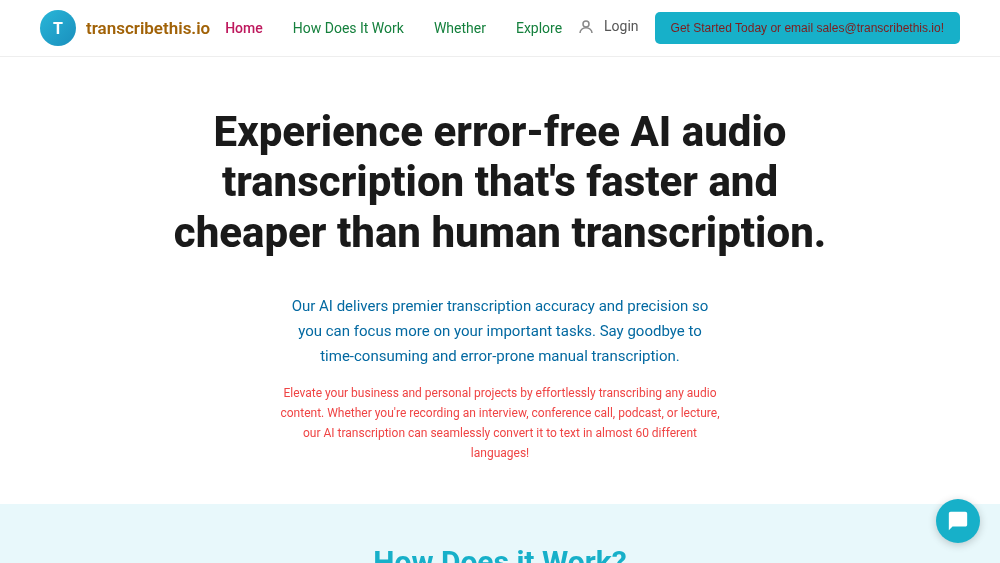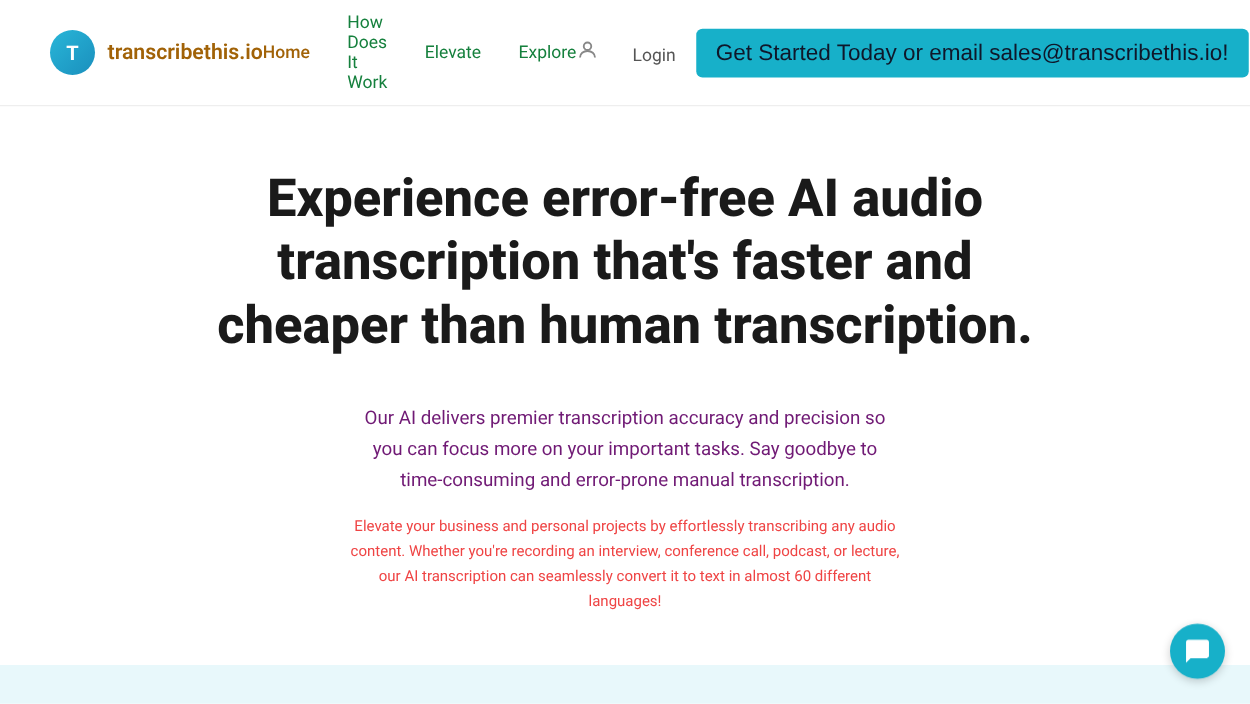--- a/index.html
+++ b/index.html
@@ -60,47 +60,47 @@
     }
 
     .nav-link {
       font-size: 14px;
       color: #15803d;
       text-decoration: none;
       cursor: pointer;
     }
 
     .nav-link.active {
-      color: #a16207;
+      color: #be185d;
       font-weight: 500;
     }
 
     .header-right {
       display: flex;
       align-items: center;
       gap: 16px;
     }
 
     .login-link {
       display: flex;
-      align-items: flex-end;
-      gap: 23px;
+      align-items: flex-start;
+      gap: 5px;
       font-size: 14px;
       color: #555;
       cursor: pointer;
       text-decoration: none;
     }
 
     .cta-button {
       background: #17b0c9;
-      color: #0f172a;
+      color: #7f1d1d;
       border: none;
       padding: 9px 16px;
       border-radius: 5px;
-      font-size: 18px;
+      font-size: 12px;
       font-weight: 500;
       cursor: pointer;
       white-space: nowrap;
     }
 
     
     .hero {
       text-align: center;
       padding: 50px 40px 40px;
       background: #fff;
@@ -110,21 +110,21 @@
       font-size: 42px;
       font-weight: 800;
       color: #1a1a1a;
       line-height: 1.2;
       max-width: 700px;
       margin: 0 auto 36px;
     }
 
     .hero-subtitle {
       font-size: 15px;
-      color: #701a75;
+      color: #0369a1;
       line-height: 1.65;
       max-width: 440px;
       margin: 0 auto 16px;
     }
 
     .hero-subtitle2 {
       font-size: 12px;
       color: #ef4444;
       line-height: 1.65;
       max-width: 450px;
@@ -174,21 +174,21 @@
   <div class="header-left">
     <div class="logo-circle">
       <span>T</span>
     </div>
     <span class="logo-text">transcribethis.io</span>
   </div>
 
   <nav class="header-center">
     <a class="nav-link active">Home</a>
     <a class="nav-link">How Does It Work</a>
-    <a class="nav-link">Elevate</a>
+    <a class="nav-link">Whether</a>
     <a class="nav-link">Explore</a>
   </nav>
 
   <div class="header-right">
     <a class="login-link">
       <span style="margin-right:4px;">
         <svg width="18" height="18" viewBox="0 0 24 24" fill="none" stroke="#888" stroke-width="2">
           <circle cx="12" cy="8" r="4"></circle>
           <path d="M4 20c0-4 3.6-7 8-7s8 3 8 7"></path>
         </svg>

